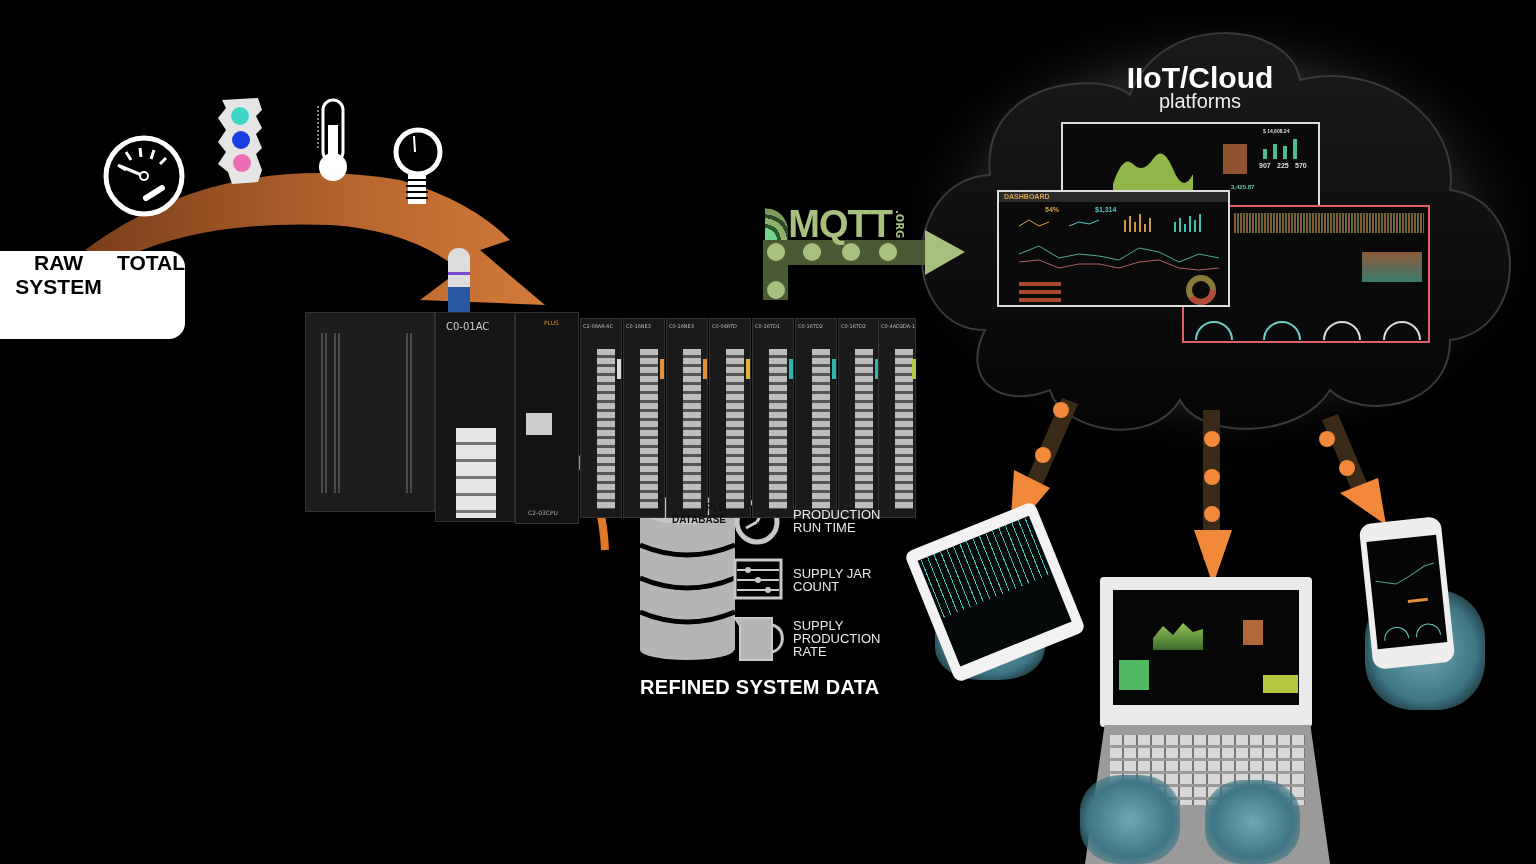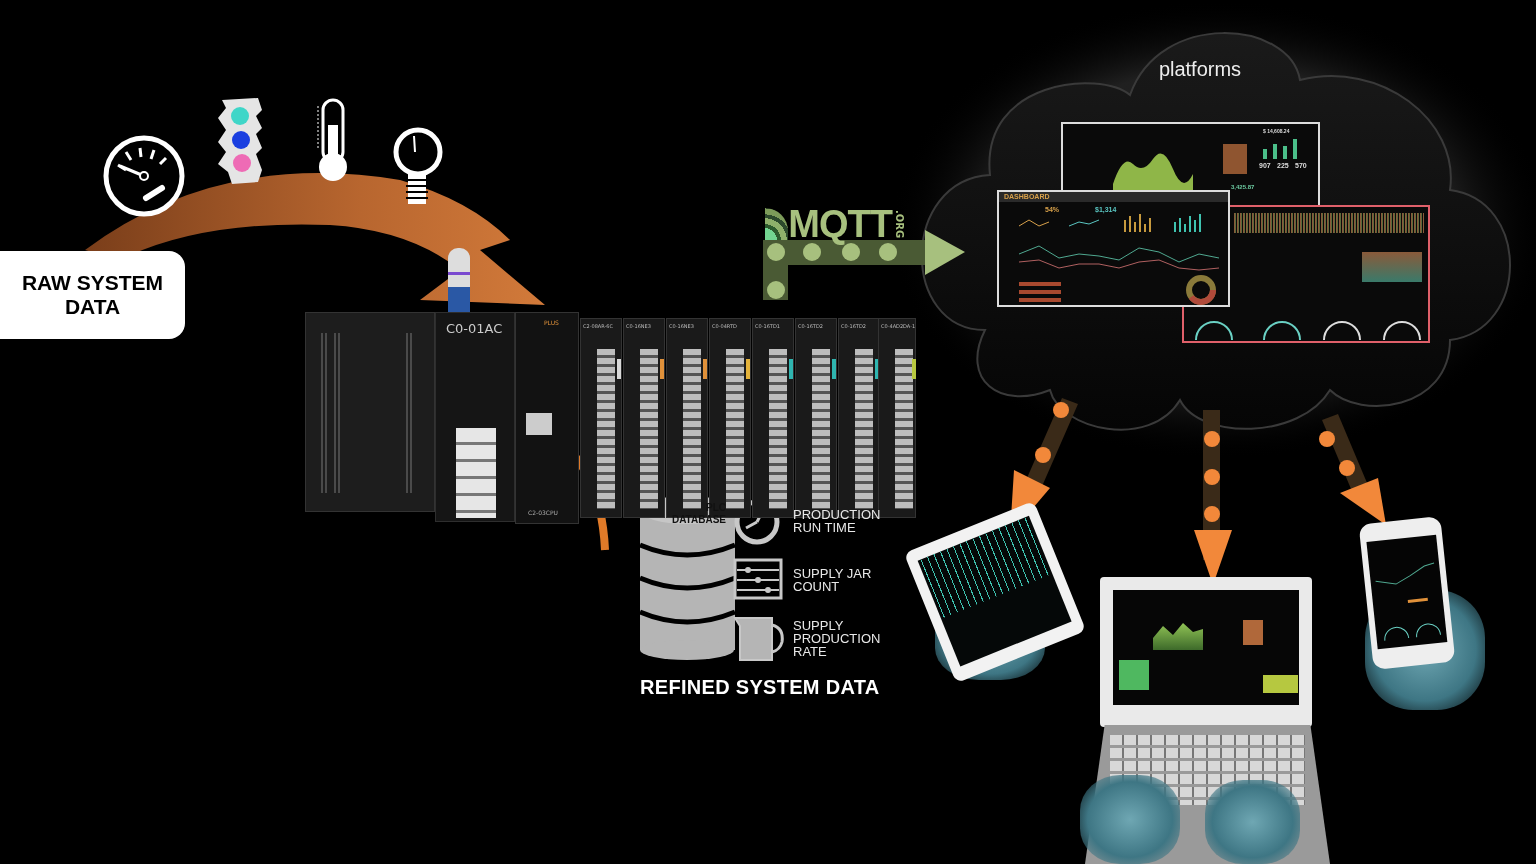--- a/index.html
+++ b/index.html
@@ -5,21 +5,21 @@
   * { box-sizing: border-box; margin: 0; padding: 0; }
   html, body { width: 1536px; height: 864px; background: #000; overflow: hidden; }
   body { position: relative; font-family: "DejaVu Sans", sans-serif; color: #fff; }
   .abs { position: absolute; }
 
   
   .raw-box {
     left: 0; top: 251px; width: 185px; height: 88px; background: #fff;
     border-radius: 0 16px 16px 0; color: #000; font-weight: bold;
     font-size: 21px; line-height: 24px; text-align: center;
-    display: flex; flex-direction: column; justify-content: center;
+    display: flex; flex-direction: row; justify-content: center;
     font-family: "Liberation Sans", sans-serif;
   }
 
   
   .plc { left: 305px; top: 300px; width: 615px; height: 235px; }
   .psu {
     position: absolute; left: 0; top: 12px; width: 130px; height: 200px; background: #1d1d1d;
     border: 1px solid #333;
   }
   .psu .vent { position: absolute; left: 12px; width: 8px; height: 160px; top: 20px;
@@ -192,32 +192,32 @@
       <circle cx="768" cy="590" r="3" fill="#c8c8c8"></circle>
   </g>
   <g>
     <path d="M735 618 L772 618 L772 660 L740 660 L740 626 Z" fill="#b5b5b5" stroke="#c8c8c8" stroke-width="2"></path>
     <path d="M772 625 Q784 628 782 642 Q780 650 772 652" stroke="#c8c8c8" stroke-width="3" fill="none"></path>
   </g>
 </svg>
 
 <div class="abs raw-box">
   <span>RAW SYSTEM</span>
-  <span>DATA</span>
+  <span>TOTAL</span>
 </div>
 
 <div class="abs antenna"></div>
 <div class="abs plc">
   <div class="psu">
     <div class="vent" style="left:15px"></div>
     <div class="vent" style="left:28px"></div>
     <div class="vent" style="left:100px;width:6px"></div>
   </div>
   <div class="psu2">
-    <span class="abs" style="left:10px;top:8px;font-size:13px;color:#ccc;">C0-01AC</span>
+    <span class="abs" style="left:10px;top:8px;font-size:10px;color:#ccc;">C0-01AC</span>
     <div class="term"></div>
   </div>
   <div class="cpu">
     <span class="abs" style="left:28px;top:6px;font-size:6px;color:#e0913a;">PLUS</span>
     <div class="abs" style="left:10px;top:100px;width:26px;height:22px;background:#ccc;"></div>
     <span class="abs" style="left:12px;top:196px;font-size:6px;color:#aaa;">C2-03CPU</span>
   </div>
   <div class="module" style="left:275px">
       <span class="lbl">C2-08AR-6C</span>
       <div class="strip"></div>
@@ -260,20 +260,21 @@
     </div>
 </div>
 
 <div class="abs mqtt-logo">
   <div class="mqtt-waves"></div>
   <span class="mqtt-text">MQTT</span>
   <span class="mqtt-org">.ORG</span>
 </div>
 
 <div class="abs cloud-title">
+  <div class="t1">IIoT/Cloud</div>
   <div class="t2">platforms</div>
 </div>
 
 <div class="abs dash dash-a">
   <svg width="259" height="86">
     <path d="M50 60 Q 60 30 70 40 T 90 35 T 110 45 T 130 50 L 130 70 L 50 70 Z" fill="#8fb648"></path>
     <rect x="160" y="20" width="24" height="30" fill="#b0683a" opacity="0.8"></rect>
     <rect x="200" y="25" width="4" height="10" fill="#4bbf8a"></rect>
       <rect x="210" y="20" width="4" height="15" fill="#4bbf8a"></rect>
       <rect x="220" y="22" width="4" height="13" fill="#4bbf8a"></rect>

